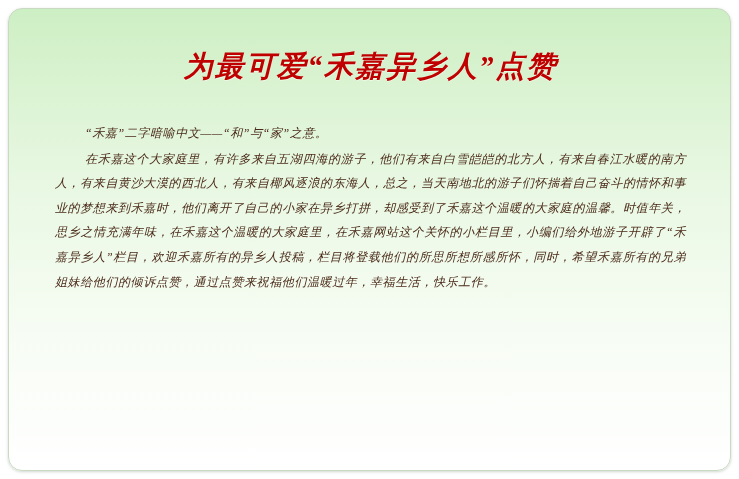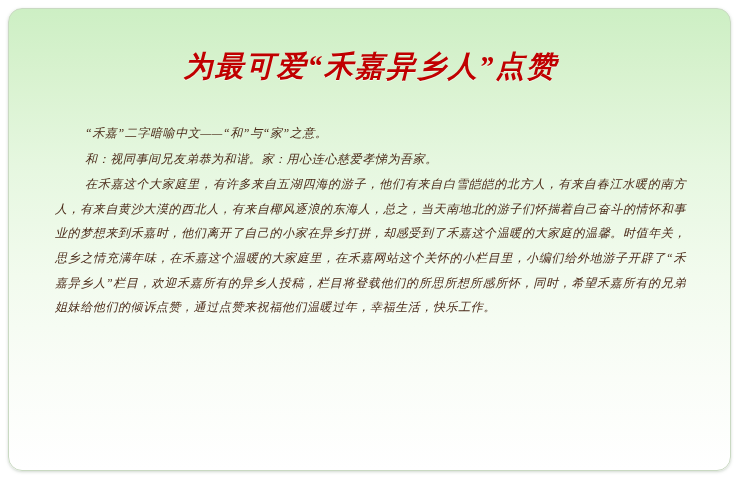--- a/index.html
+++ b/index.html
@@ -85,18 +85,17 @@
 </style>
 </head>
 <body>
 
 <div class="page">
   <div class="card">
     <div class="inner">
       <h1 class="doc-title">为最可爱“禾嘉异乡人”点赞</h1>
       <div class="body-text">
         <p class="indent-1">“禾嘉”二字暗喻中文——“和”与“家”之意。</p>
-        <p class="indent-2">和：视同事间兄友弟恭为和谐。家：用心连心慈爱孝悌为吾家。</p>
         <p class="para-main">在禾嘉这个大家庭里，有许多来自五湖四海的游子，他们有来自白雪皑皑的北方人，有来自春江水暖的南方人，有来自黄沙大漠的西北人，有来自椰风逐浪的东海人，总之，当天南地北的游子们怀揣着自己奋斗的情怀和事业的梦想来到禾嘉时，他们离开了自己的小家在异乡打拼，却感受到了禾嘉这个温暖的大家庭的温馨。时值年关，思乡之情充满年味，在禾嘉这个温暖的大家庭里，在禾嘉网站这个关怀的小栏目里，小编们给外地游子开辟了“禾嘉异乡人”栏目，欢迎禾嘉所有的异乡人投稿，栏目将登载他们的所思所想所感所怀，同时，希望禾嘉所有的兄弟姐妹给他们的倾诉点赞，通过点赞来祝福他们温暖过年，幸福生活，快乐工作。</p>
       </div>
     </div>
   </div>
 </div>
 
 </body></html>

